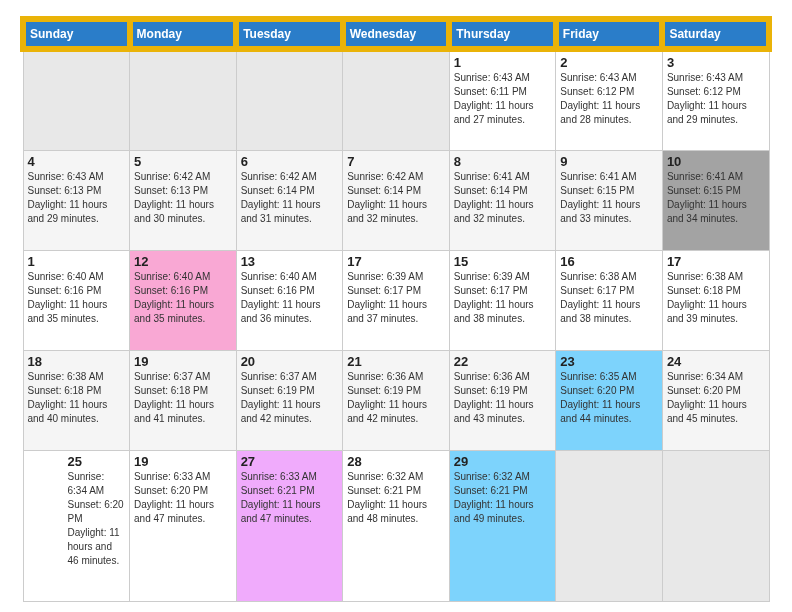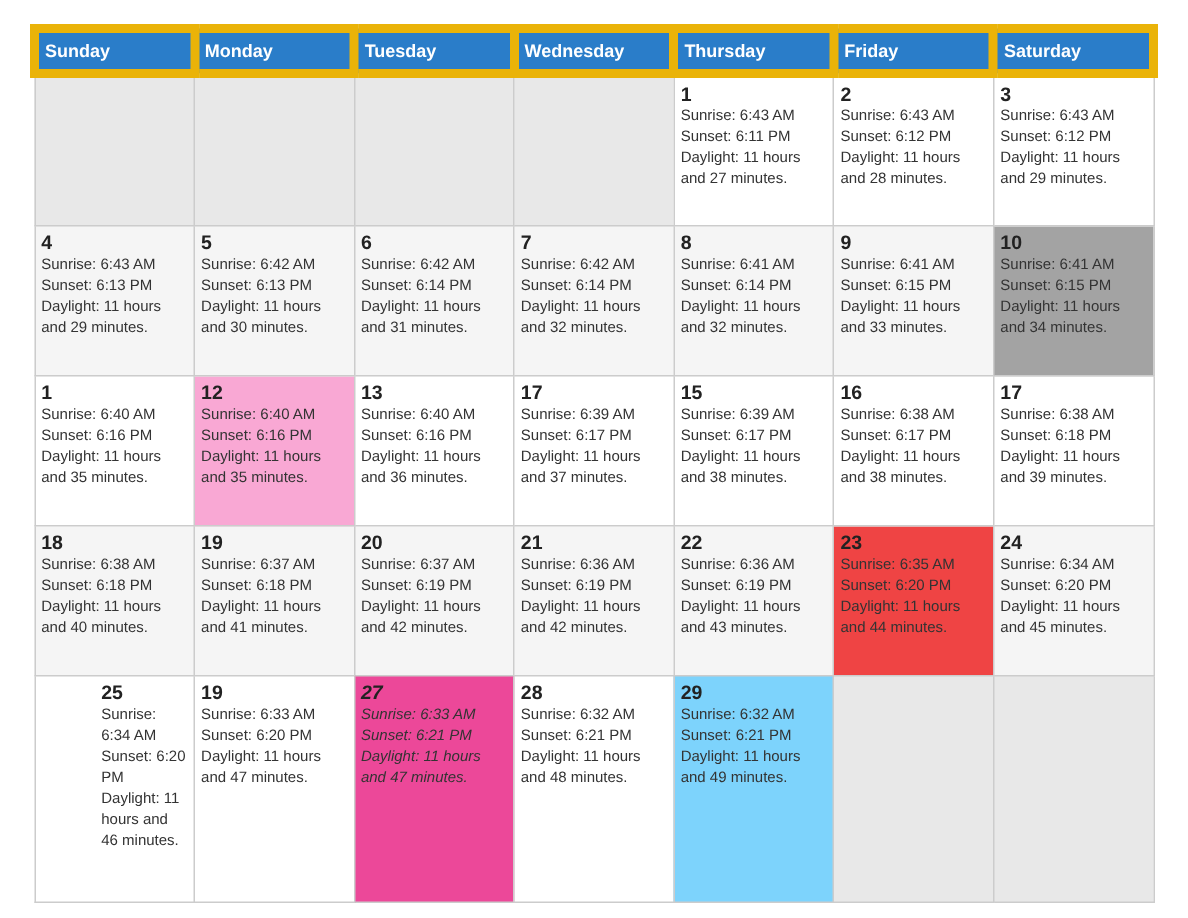--- a/index.html
+++ b/index.html
@@ -203,39 +203,39 @@
             <div class="day-info">Sunrise: 6:37 AM<br>Sunset: 6:19 PM<br>Daylight: 11 hours and 42 minutes.</div>
           </td>
           <td style="background: rgb(245, 245, 245);">
             <span class="day-num">21</span>
             <div class="day-info">Sunrise: 6:36 AM<br>Sunset: 6:19 PM<br>Daylight: 11 hours and 42 minutes.</div>
           </td>
           <td style="background: rgb(245, 245, 245);">
             <span class="day-num">22</span>
             <div class="day-info">Sunrise: 6:36 AM<br>Sunset: 6:19 PM<br>Daylight: 11 hours and 43 minutes.</div>
           </td>
-          <td style="background: #ef4444; margin-left: 12px;">
+          <td style="background: #7dd3fc; margin-left: 12px;">
             <span class="day-num">23</span>
             <div class="day-info">Sunrise: 6:35 AM<br>Sunset: 6:20 PM<br>Daylight: 11 hours and 44 minutes.</div>
           </td>
           <td style="background: rgb(245, 245, 245);">
             <span class="day-num">24</span>
             <div class="day-info">Sunrise: 6:34 AM<br>Sunset: 6:20 PM<br>Daylight: 11 hours and 45 minutes.</div>
           </td>
         </tr>
         <tr>
           <td style="background: rgb(255, 255, 255); padding-left: 44px;">
             <span class="day-num">25</span>
             <div class="day-info">Sunrise: 6:34 AM<br>Sunset: 6:20 PM<br>Daylight: 11 hours and 46 minutes.</div>
           </td>
           <td style="background: rgb(255, 255, 255);">
             <span class="day-num">19</span>
             <div class="day-info">Sunrise: 6:33 AM<br>Sunset: 6:20 PM<br>Daylight: 11 hours and 47 minutes.</div>
           </td>
-          <td style="background: #ec4899; font-style: italic;">
+          <td style="background: #f0abfc;">
             <span class="day-num">27</span>
             <div class="day-info">Sunrise: 6:33 AM<br>Sunset: 6:21 PM<br>Daylight: 11 hours and 47 minutes.</div>
           </td>
           <td style="background: rgb(255, 255, 255);">
             <span class="day-num">28</span>
             <div class="day-info">Sunrise: 6:32 AM<br>Sunset: 6:21 PM<br>Daylight: 11 hours and 48 minutes.</div>
           </td>
           <td style="background: #7dd3fc;">
             <span class="day-num">29</span>
             <div class="day-info">Sunrise: 6:32 AM<br>Sunset: 6:21 PM<br>Daylight: 11 hours and 49 minutes.</div>

